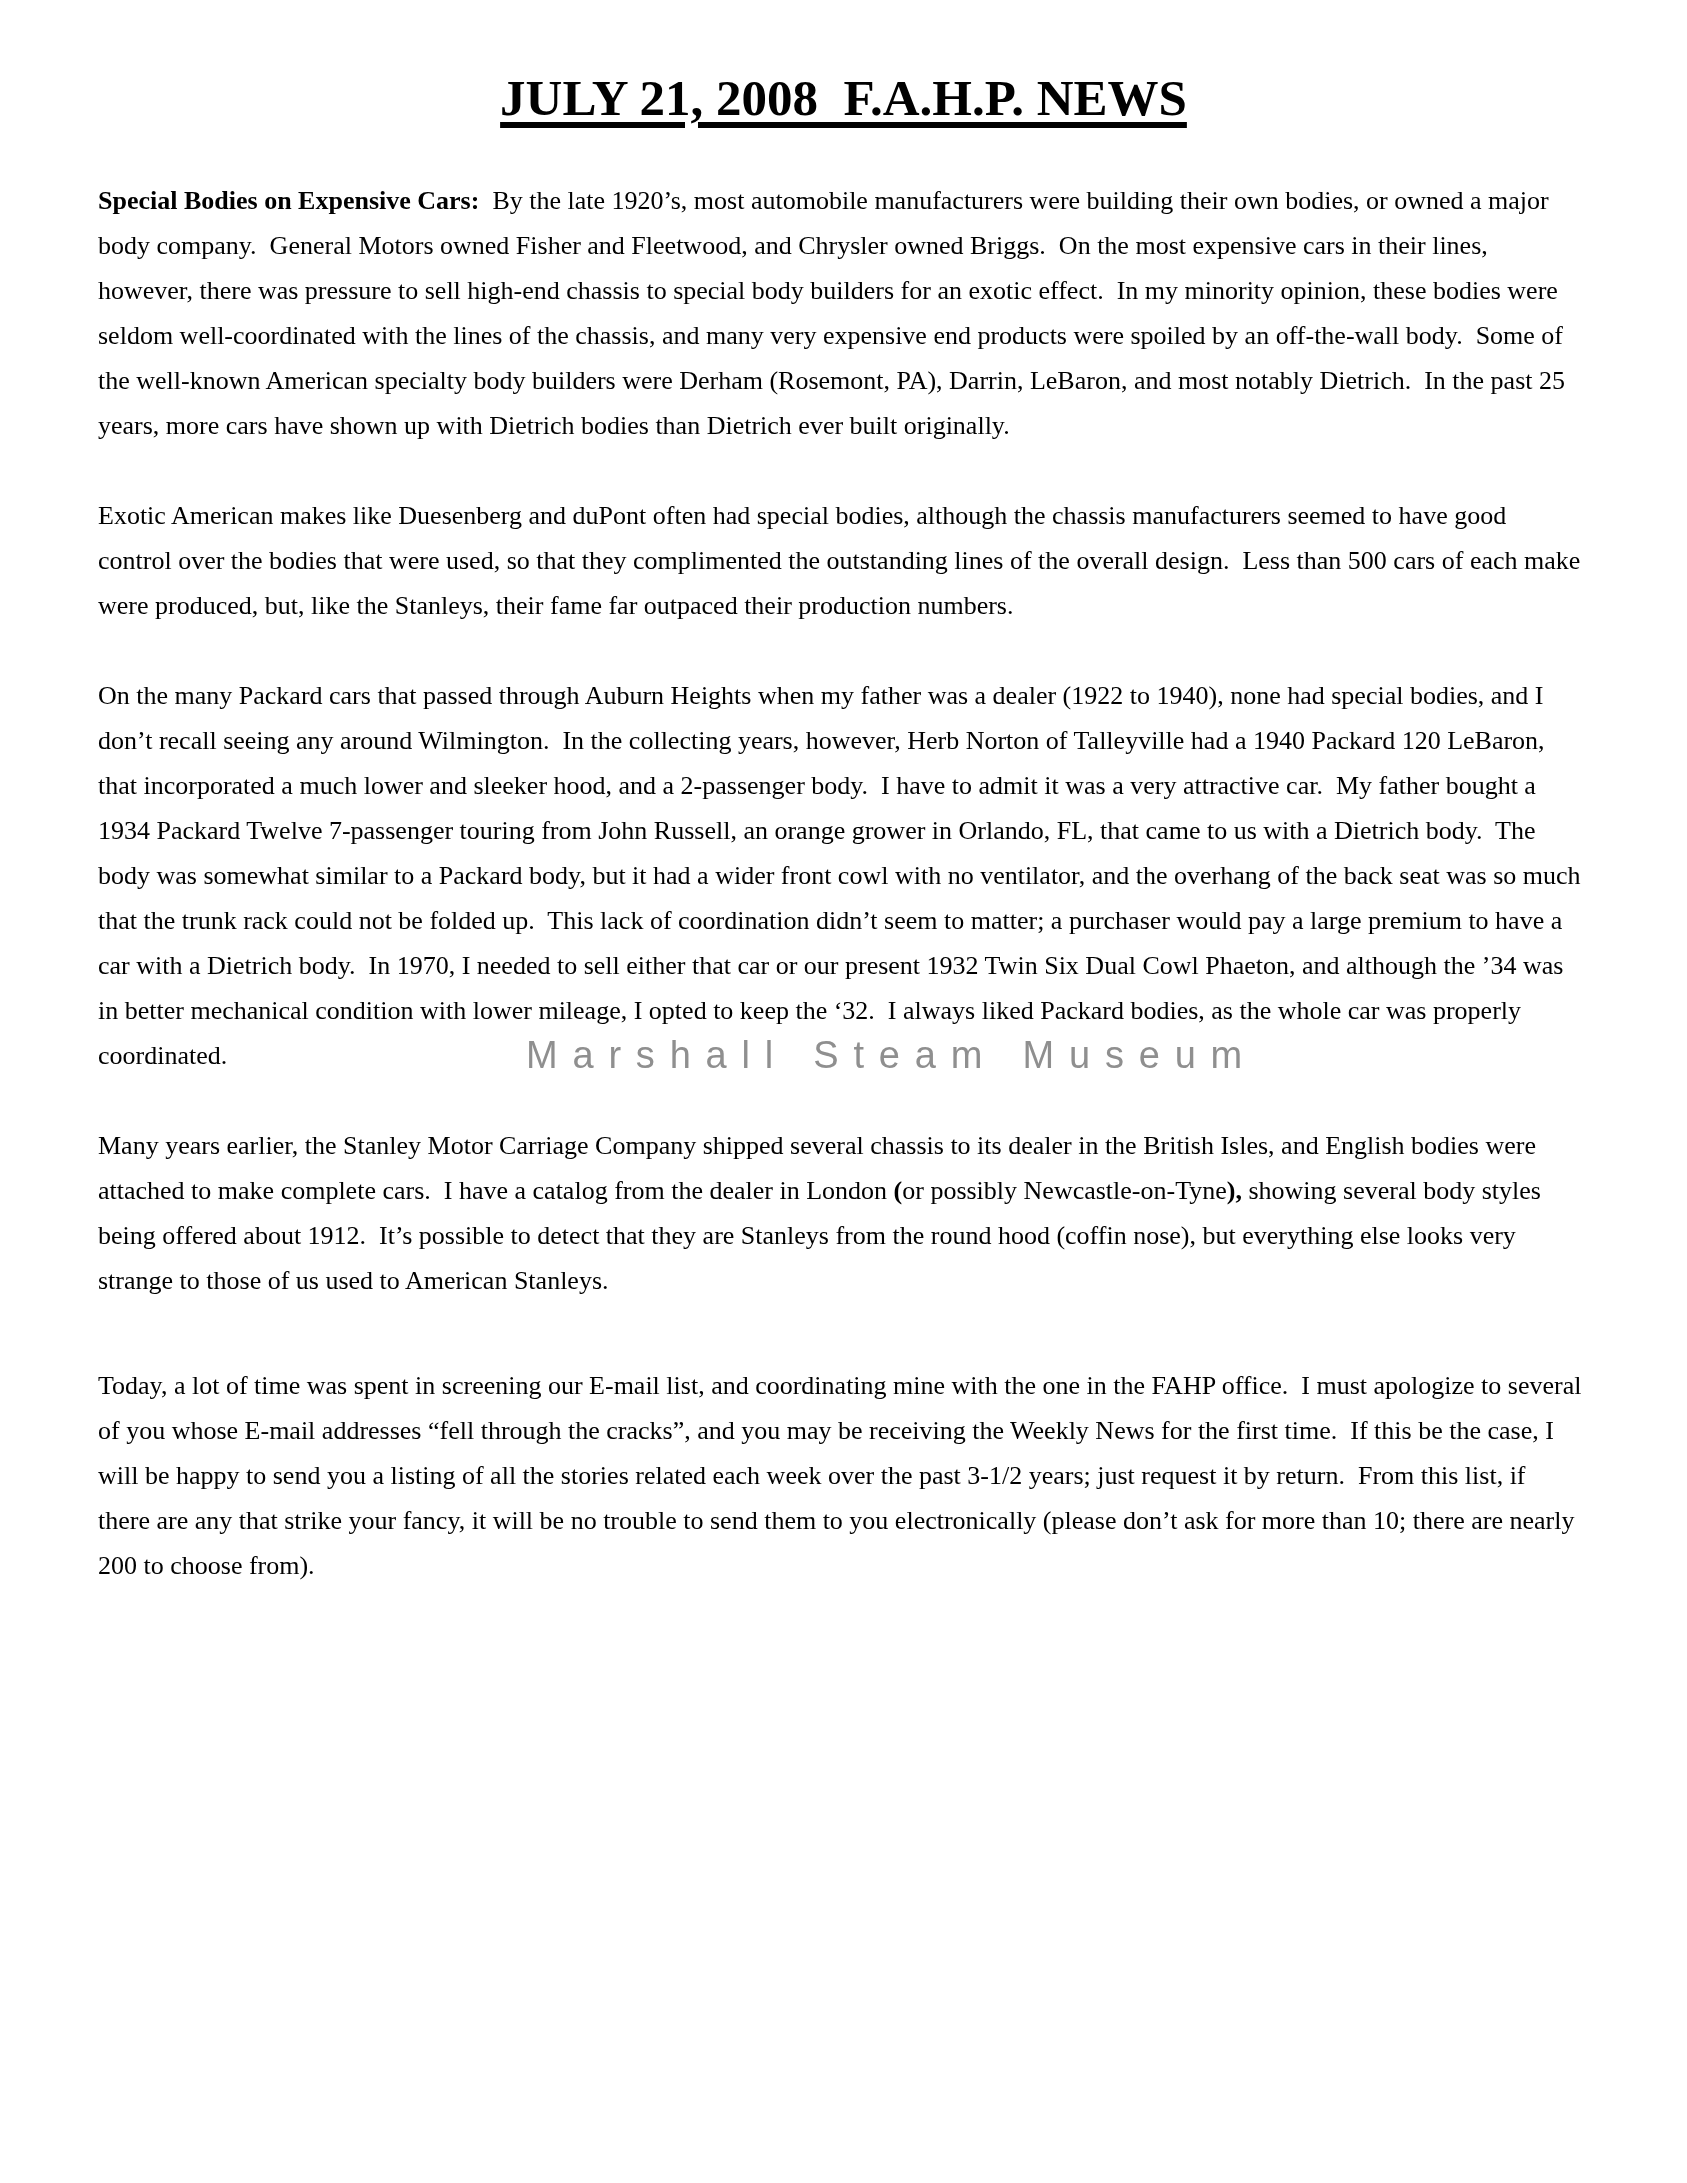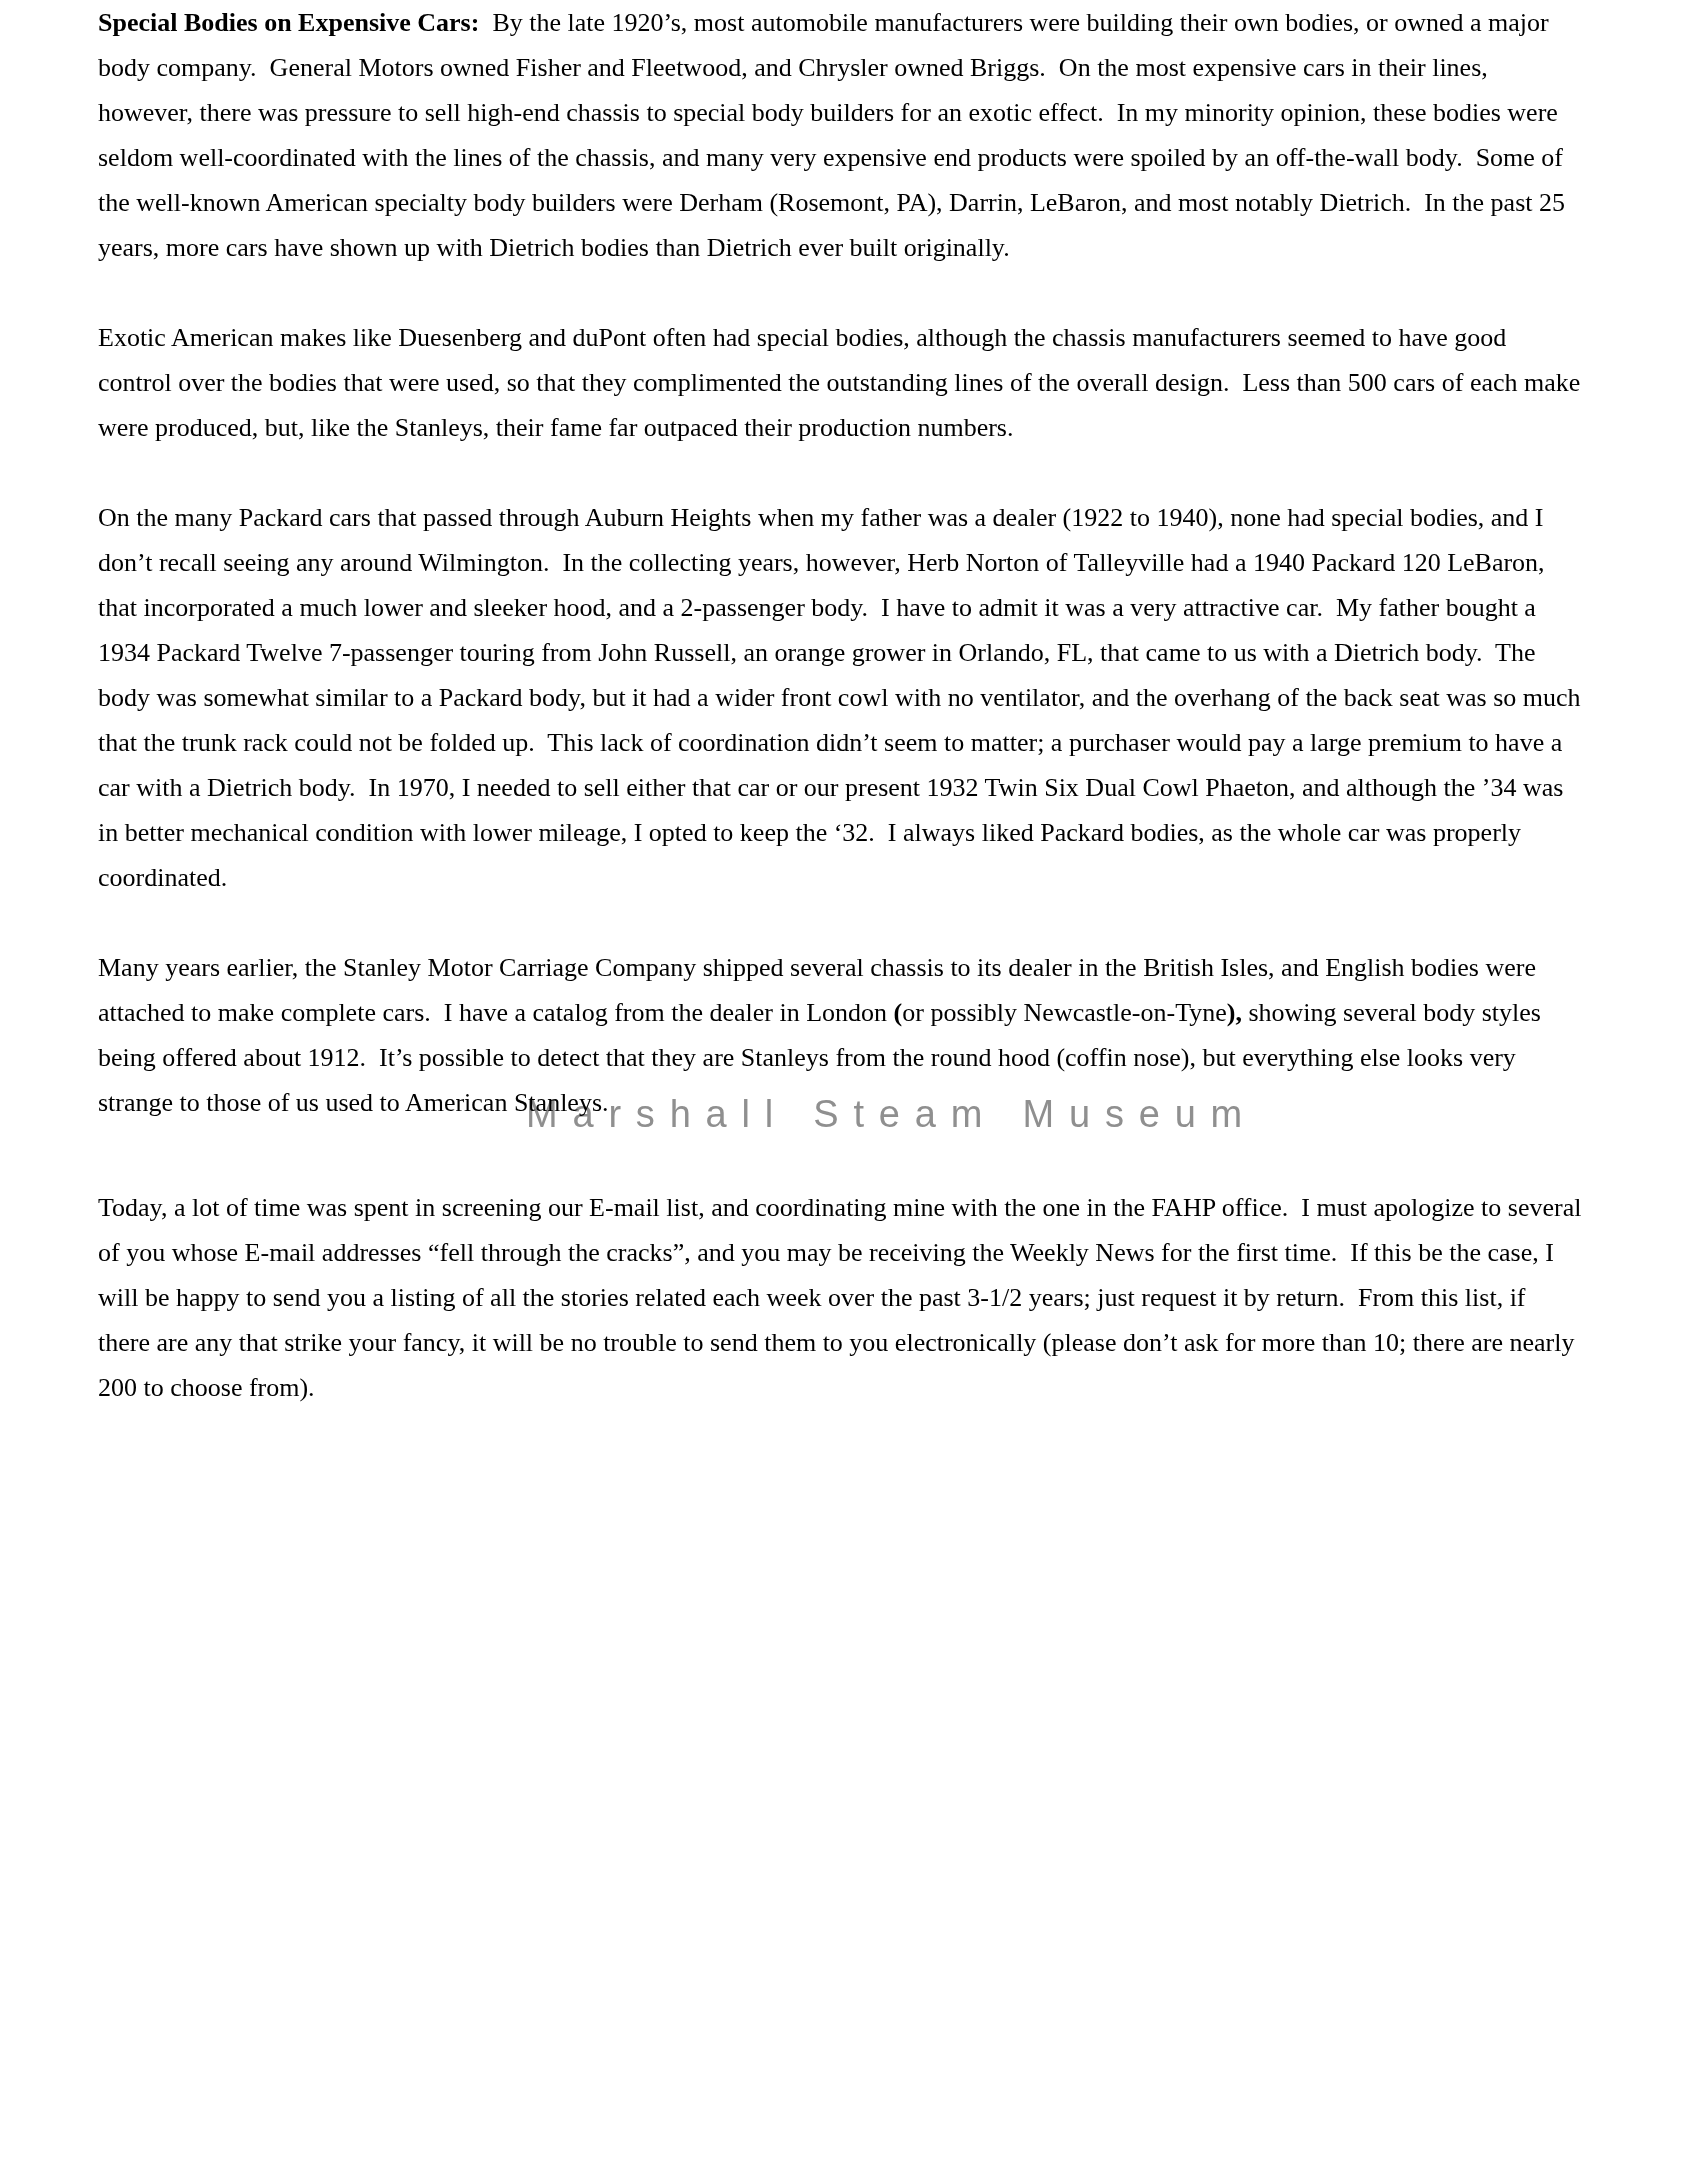--- a/index.html
+++ b/index.html
@@ -41,35 +41,36 @@
     margin: 0 0 45px 0;
     white-space: pre-wrap;
   }
   .content p.gap2 { margin-bottom: 60px; }
   .content p.gap0 { margin-bottom: 10px; }
   .content .bold { font-weight: bold; }
   .watermark {
     position: absolute;
     z-index: 0;
     left: 526px;
-    top: 1095px;
+    top: 1036px;
     font-family: "Liberation Sans", sans-serif;
     font-size: 38px;
     line-height: 38px;
     letter-spacing: 14.8px;
     color: #8f8f8f;
     white-space: pre;
   }
 </style>
 </head>
 <body>
 
 <div class="page" style="background: rgb(255, 255, 255); color: rgb(0, 0, 0);">
   <div class="watermark" style="color: rgb(143, 143, 143);">Marshall Steam Museum</div>
 
+  <h1 class="title">JULY 21, 2008  F.A.H.P. NEWS</h1>
 
   <div class="content">
       <p><span class="bold">Special Bodies on Expensive Cars:</span><span>  By the late 1920’s, most automobile manufacturers were building their own bodies, or owned a major body company.  General Motors owned Fisher and Fleetwood, and Chrysler owned Briggs.  On the most expensive cars in their lines, however, there was pressure to sell high-end chassis to special body builders for an exotic effect.  In my minority opinion, these bodies were seldom well-coordinated with the lines of the chassis, and many very expensive end products were spoiled by an off-the-wall body.  Some of the well-known American specialty body builders were Derham (Rosemont, PA), Darrin, LeBaron, and most notably Dietrich.  In the past 25 years, more cars have shown up with Dietrich bodies than Dietrich ever built originally.</span></p>
       <p><span>Exotic American makes like Duesenberg and duPont often had special bodies, although the chassis manufacturers seemed to have good control over the bodies that were used, so that they complimented the outstanding lines of the overall design.  Less than 500 cars of each make were produced, but, like the Stanleys, their fame far outpaced their production numbers.</span></p>
       <p><span>On the many Packard cars that passed through Auburn Heights when my father was a dealer (1922 to 1940), none had special bodies, and I don’t recall seeing any around Wilmington.  In the collecting years, however, Herb Norton of Talleyville had a 1940 Packard 120 LeBaron, that incorporated a much lower and sleeker hood, and a 2-passenger body.  I have to admit it was a very attractive car.  My father bought a 1934 Packard Twelve 7-passenger touring from John Russell, an orange grower in Orlando, FL, that came to us with a Dietrich body.  The body was somewhat similar to a Packard body, but it had a wider front cowl with no ventilator, and the overhang of the back seat was so much that the trunk rack could not be folded up.  This lack of coordination didn’t seem to matter; a purchaser would pay a large premium to have a car with a Dietrich body.  In 1970, I needed to sell either that car or our present 1932 Twin Six Dual Cowl Phaeton, and although the ’34 was in better mechanical condition with lower mileage, I opted to keep the ‘32.  I always liked Packard bodies, as the whole car was properly coordinated.</span></p>
       <p class="gap2"><span>Many years earlier, the Stanley Motor Carriage Company shipped several chassis to its dealer in the British Isles, and English bodies were attached to make complete cars.  I have a catalog from the dealer in London </span><span class="bold">(</span><span>or possibly Newcastle-on-Tyne</span><span class="bold">),</span><span> showing several body styles being offered about 1912.  It’s possible to detect that they are Stanleys from the round hood (coffin nose), but everything else looks very strange to those of us used to American Stanleys.</span></p>
       <p class="gap0"><span>Today, a lot of time was spent in screening our E-mail list, and coordinating mine with the one in the FAHP office.  I must apologize to several of you whose E-mail addresses “fell through the cracks”, and you may be receiving the Weekly News for the first time.  If this be the case, I will be happy to send you a listing of all the stories related each week over the past 3-1/2 years; just request it by return.  From this list, if there are any that strike your fancy, it will be no trouble to send them to you electronically (please don’t ask for more than 10; there are nearly 200 to choose from).</span></p>
     </div>
 </div>
 

